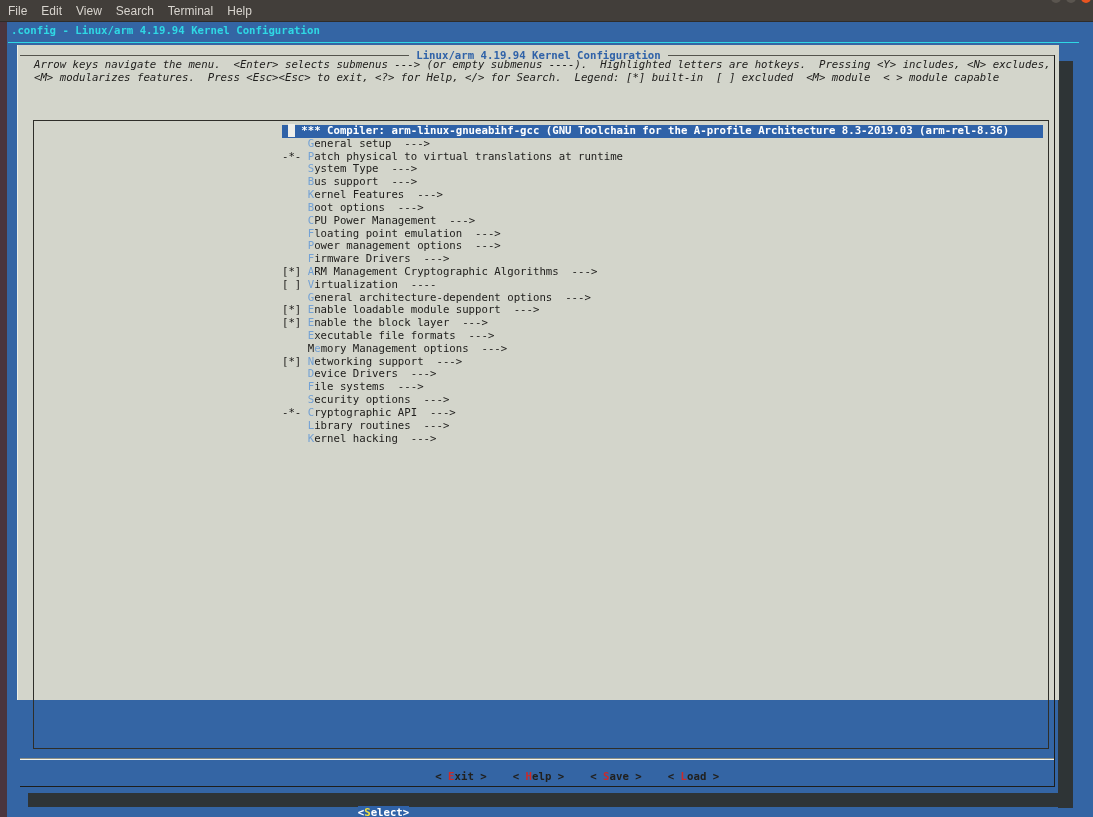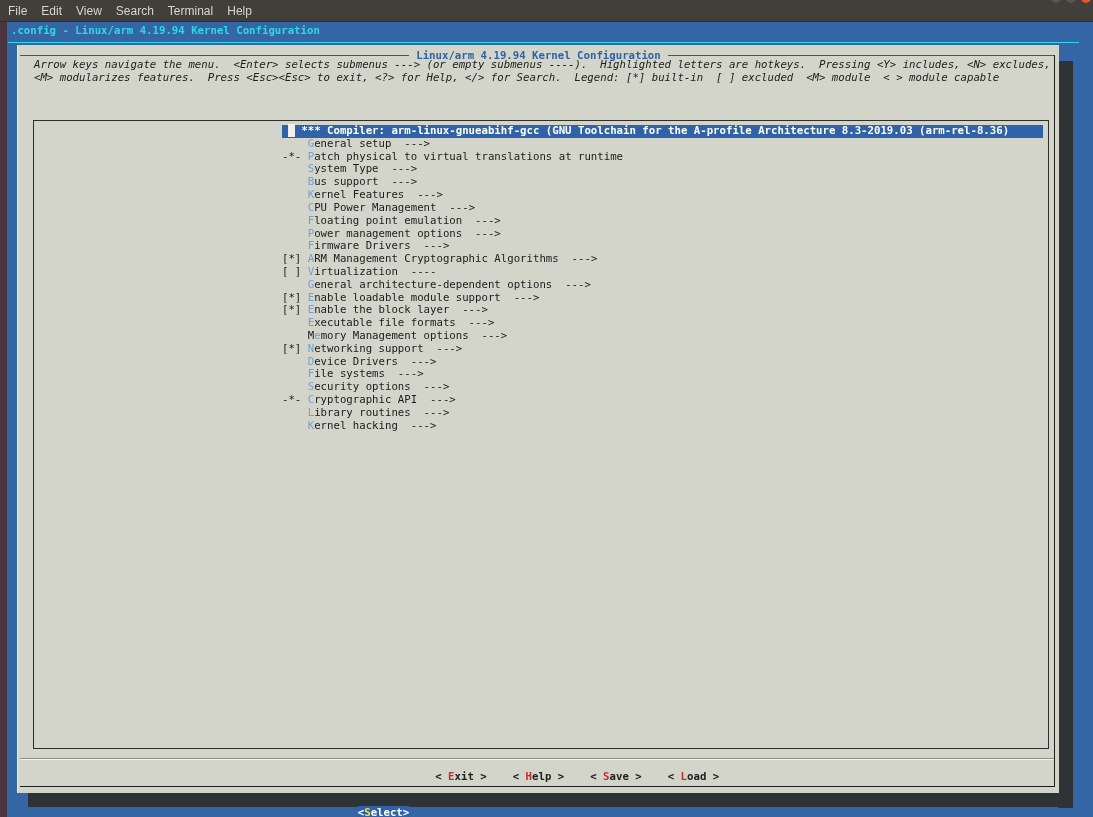--- a/index.html
+++ b/index.html
@@ -20,21 +20,21 @@
   .orange-line{position:absolute;left:6px;top:0;width:2px;height:796px;background:#e05a38;}
 
   
   .terminal{position:absolute;left:7px;top:21px;width:1074px;height:796px;background:#3465a4;padding-left:28px;}
   .backtitle{position:absolute;left:4px;top:3px;font-size:10.7px;font-weight:bold;color:#2fd8e4;white-space:pre;}
   .cyan-line{position:absolute;left:1px;top:21px;width:1071px;height:1px;background:#2fd8e4;}
   .shadow-right{position:absolute;left:1051px;top:40px;width:15px;height:747px;background:#2e3436;}
   .shadow-bottom{position:absolute;left:21px;top:772px;width:1045px;height:14px;background:#2e3436;}
 
   
-  .dialog{position:absolute;left:10px;top:24px;width:1041px;height:748px;background:#d3d5cb;
+  .dialog{position:absolute;left:10px;top:24px;width:1041px;height:655px;background:#d3d5cb;
           border-left:1px solid #edefe7;font-size:10.7px;color:#21201e;}
   .dlg-topline{position:absolute;left:2px;top:10px;width:1034px;height:1px;background:#54544d;}
   .dlg-title-wrap{position:absolute;left:0;top:4px;width:100%;text-align:center;line-height:13px;}
   .dlg-title{background:#d3d5cb;padding:0 7px;color:#2f62a8;font-weight:bold;white-space:pre;}
   .dlg-rightline{position:absolute;left:1036px;top:10px;width:1px;height:732px;background:#1e1e1b;}
   .dlg-bottomline{position:absolute;left:2px;top:741px;width:1034px;height:1px;background:#1e1e1b;}
   .instructions{position:absolute;left:16px;top:14px;line-height:12.9px;white-space:pre;font-style:italic;}
   .innerbox{position:absolute;left:15px;top:75px;width:1014px;height:627px;border:1px solid #2e2e29;}
 
   
@@ -95,20 +95,21 @@
     <div class="instructions" style="top:27px;">&lt;M&gt; modularizes features.  Press &lt;Esc&gt;&lt;Esc&gt; to exit, &lt;?&gt; for Help, &lt;/&gt; for Search.  Legend: [*] built-in  [ ] excluded  &lt;M&gt; module  &lt; &gt; module capable</div>
 
     <div class="innerbox"></div>
     <div class="menu-list">
         <div class="mrow sel"><span class="mc-a"> </span><span class="mc-b"> </span><span> </span><span class="sel-label">*** Compiler: arm-linux-gnueabihf-gcc (GNU Toolchain for the A-profile Architecture 8.3-2019.03 (arm-rel-8.36)</span></div>
         <div class="mrow"><span class="pre">    </span><span></span><span class="hk">G</span><span>eneral setup</span><span>  ---&gt;</span></div>
         <div class="mrow"><span class="pre">-*- </span><span></span><span class="hk">P</span><span>atch physical to virtual translations at runtime</span><span></span></div>
         <div class="mrow"><span class="pre">    </span><span></span><span class="hk">S</span><span>ystem Type</span><span>  ---&gt;</span></div>
         <div class="mrow"><span class="pre">    </span><span></span><span class="hk">B</span><span>us support</span><span>  ---&gt;</span></div>
         <div class="mrow"><span class="pre">    </span><span></span><span class="hk">K</span><span>ernel Features</span><span>  ---&gt;</span></div>
+        <div class="mrow"><span class="pre">    </span><span></span><span class="hk">B</span><span>oot options</span><span>  ---&gt;</span></div>
         <div class="mrow"><span class="pre">    </span><span></span><span class="hk">C</span><span>PU Power Management</span><span>  ---&gt;</span></div>
         <div class="mrow"><span class="pre">    </span><span></span><span class="hk">F</span><span>loating point emulation</span><span>  ---&gt;</span></div>
         <div class="mrow"><span class="pre">    </span><span></span><span class="hk">P</span><span>ower management options</span><span>  ---&gt;</span></div>
         <div class="mrow"><span class="pre">    </span><span></span><span class="hk">F</span><span>irmware Drivers</span><span>  ---&gt;</span></div>
         <div class="mrow"><span class="pre">[*] </span><span></span><span class="hk">A</span><span>RM Management Cryptographic Algorithms</span><span>  ---&gt;</span></div>
         <div class="mrow"><span class="pre">[ ] </span><span></span><span class="hk">V</span><span>irtualization</span><span>  ----</span></div>
         <div class="mrow"><span class="pre">    </span><span></span><span class="hk">G</span><span>eneral architecture-dependent options</span><span>  ---&gt;</span></div>
         <div class="mrow"><span class="pre">[*] </span><span></span><span class="hk">E</span><span>nable loadable module support</span><span>  ---&gt;</span></div>
         <div class="mrow"><span class="pre">[*] </span><span></span><span class="hk">E</span><span>nable the block layer</span><span>  ---&gt;</span></div>
         <div class="mrow"><span class="pre">    </span><span></span><span class="hk">E</span><span>xecutable file formats</span><span>  ---&gt;</span></div>

